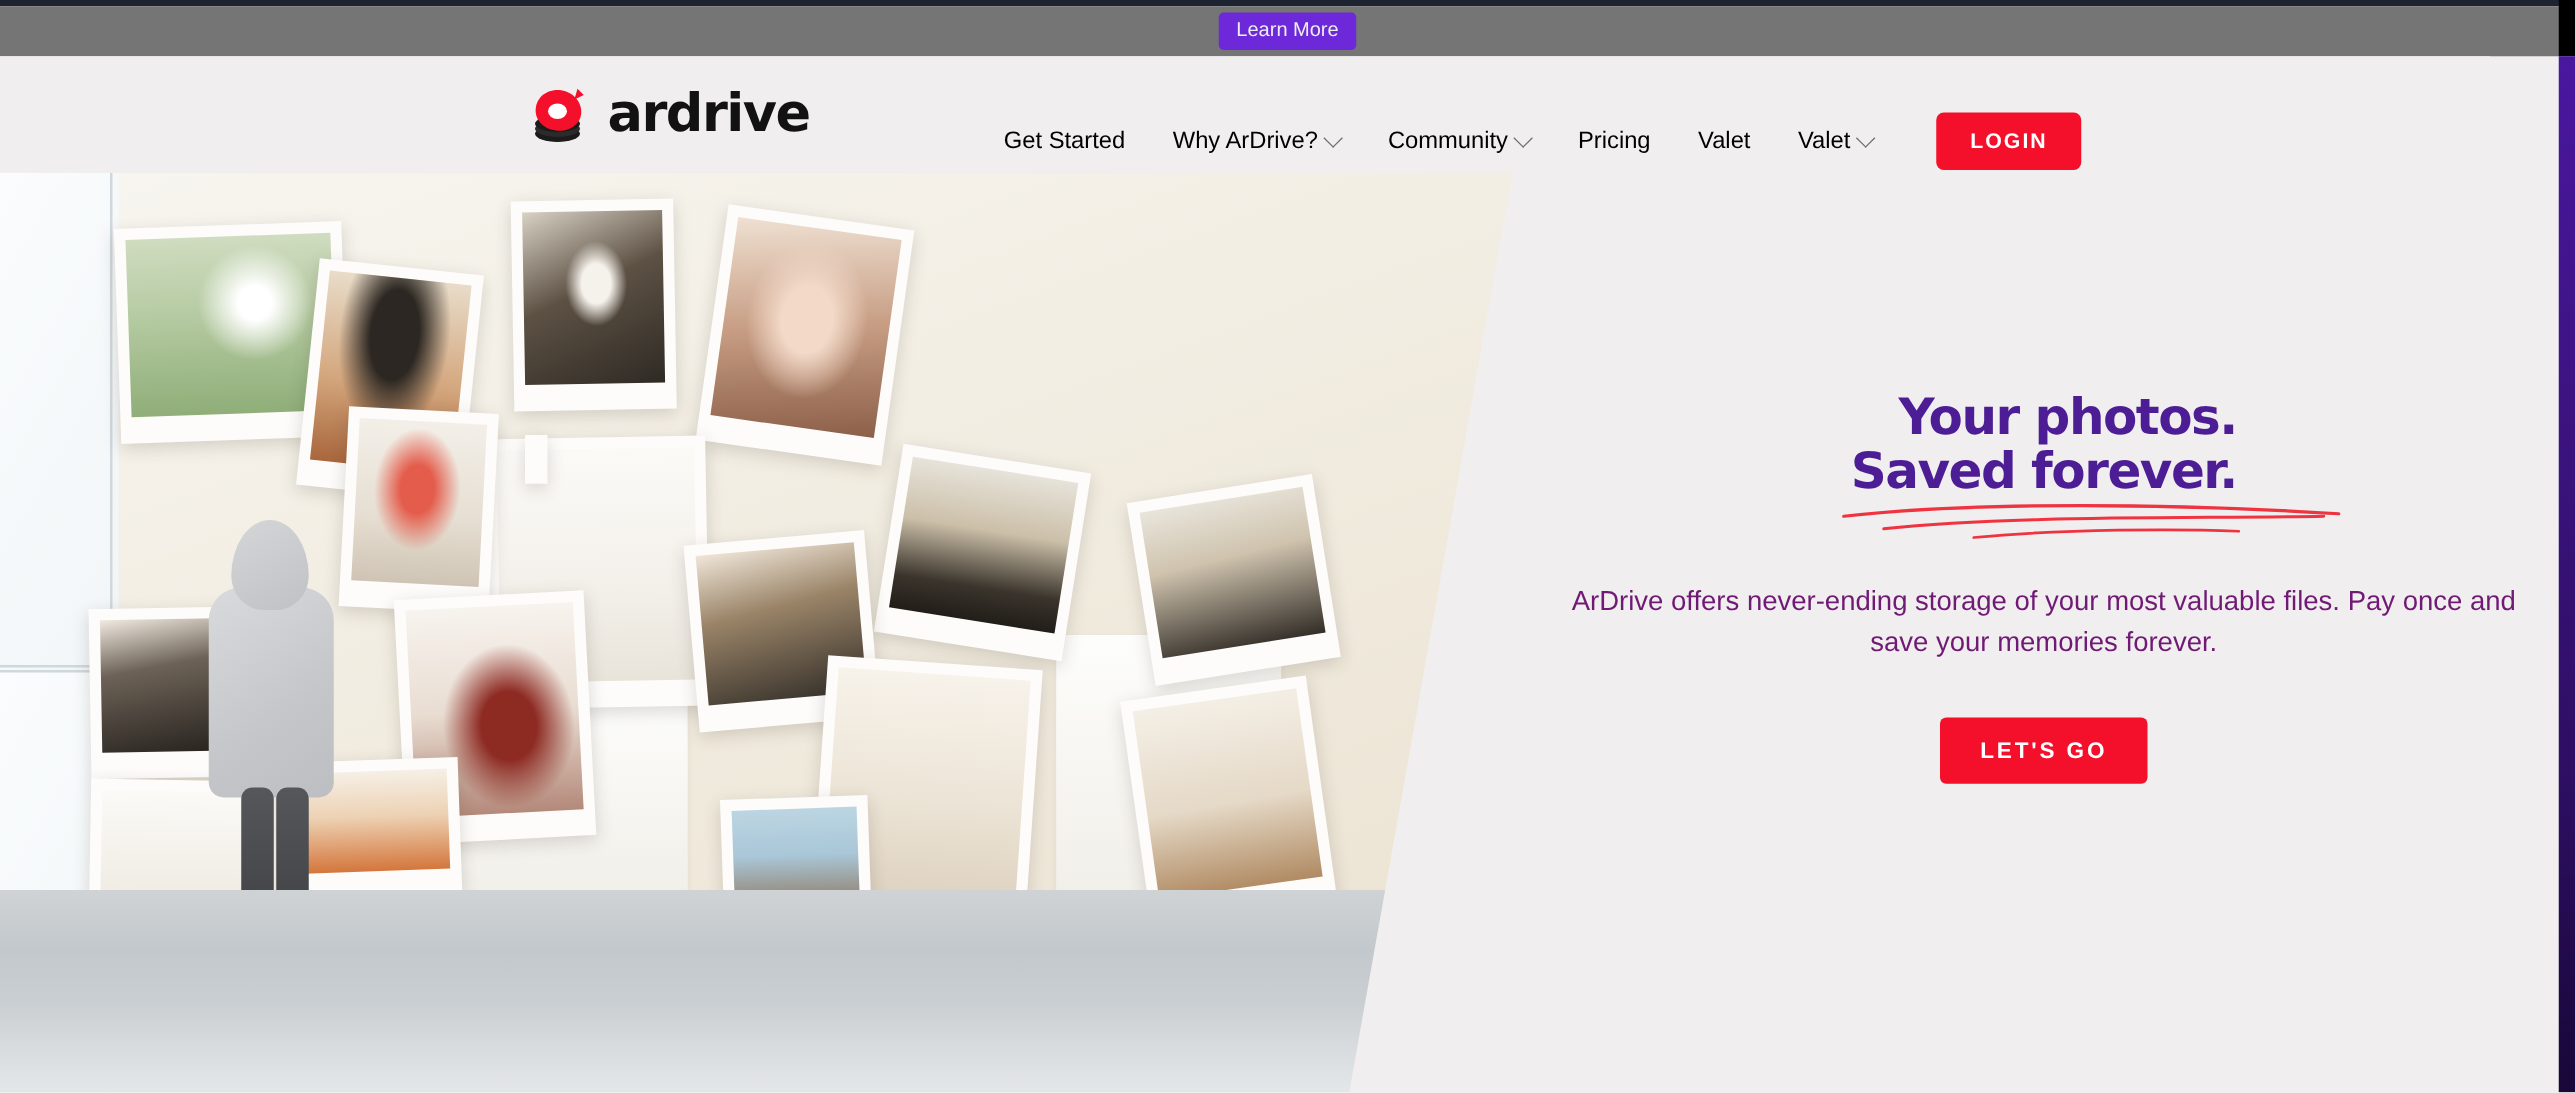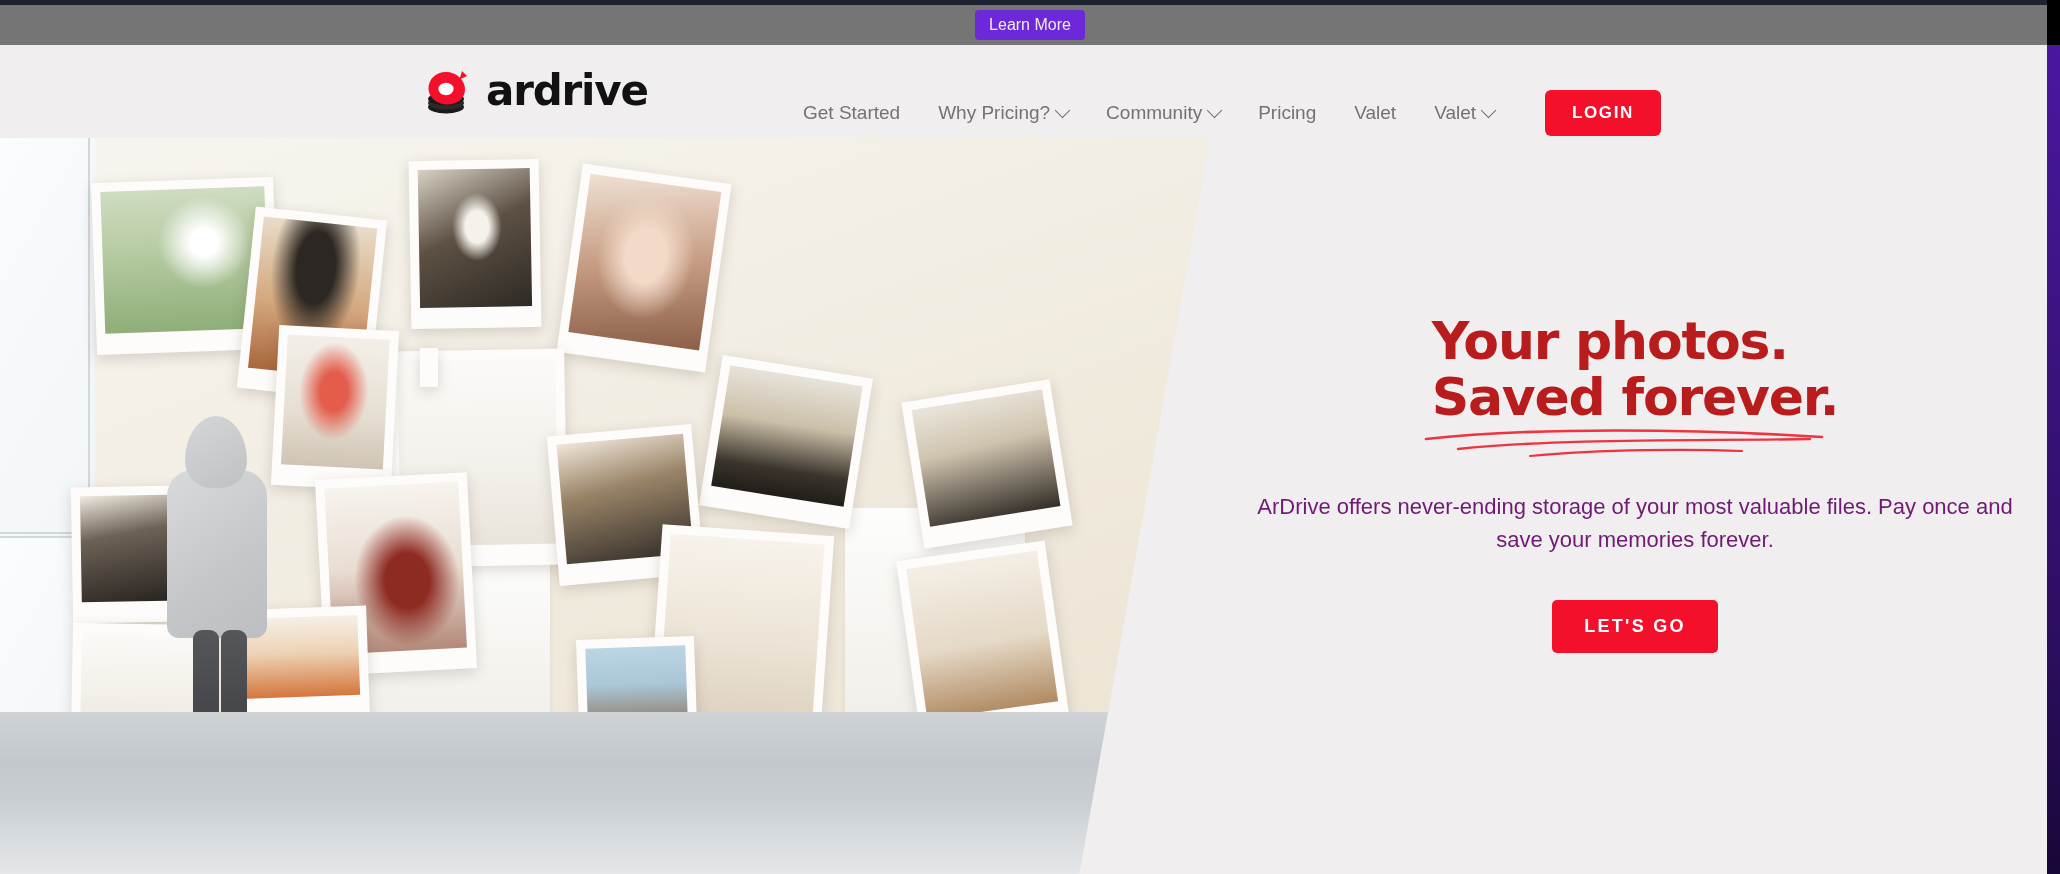--- a/index.html
+++ b/index.html
@@ -109,21 +109,21 @@
     display: flex;
     align-items: center;
     gap: 0;
   }
   .nav-item {
     display: flex;
     align-items: center;
     gap: 7px;
     padding: 0 19px;
     font-size: 19px;
-    color: #737373;
+    color: #000000;
     cursor: pointer;
     white-space: nowrap;
     font-family: "Liberation Sans", sans-serif;
   }
   .chev {
     display: inline-block;
     width: 11px; height: 11px;
     border-right: 1.6px solid #6f6f6f;
     border-bottom: 1.6px solid #6f6f6f;
     transform: translateY(-3px) rotate(45deg);
@@ -250,26 +250,26 @@
     left: 1210px; top: 0;
     width: 850px; height: 736px;
     display: flex;
     flex-direction: column;
     align-items: center;
     justify-content: flex-start;
     padding-top: 175px;
   }
   .hero-title {
     font-family: "DejaVu Sans", sans-serif;
-    font-size: 52px;
+    font-size: 40px;
     font-weight: bold;
-    color: #b91c1c;
+    color: #4c1d95;
     line-height: 1.08;
     letter-spacing: -1.2px;
-    text-align: left;
+    text-align: right;
   }
   .hero-title .line2-wrap {
     position: relative;
     display: inline-block;
   }
   .underline-svg {
     position: absolute;
     left: -8px;
     top: 100%;
     width: 400px;
@@ -338,21 +338,21 @@
         </svg>
       </span>
       <span class="logo-text">ardrive</span>
     </div>
 
     <nav class="main-nav">
       <div class="nav-item">
         <span>Get Started</span>
       </div>
       <div class="nav-item">
-        <span>Why Pricing?</span>
+        <span>Why ArDrive?</span>
         <i class="chev"></i>
       </div>
       <div class="nav-item">
         <span>Community</span>
         <i class="chev"></i>
       </div>
       <div class="nav-item">
         <span>Pricing</span>
       </div>
       <div class="nav-item">

